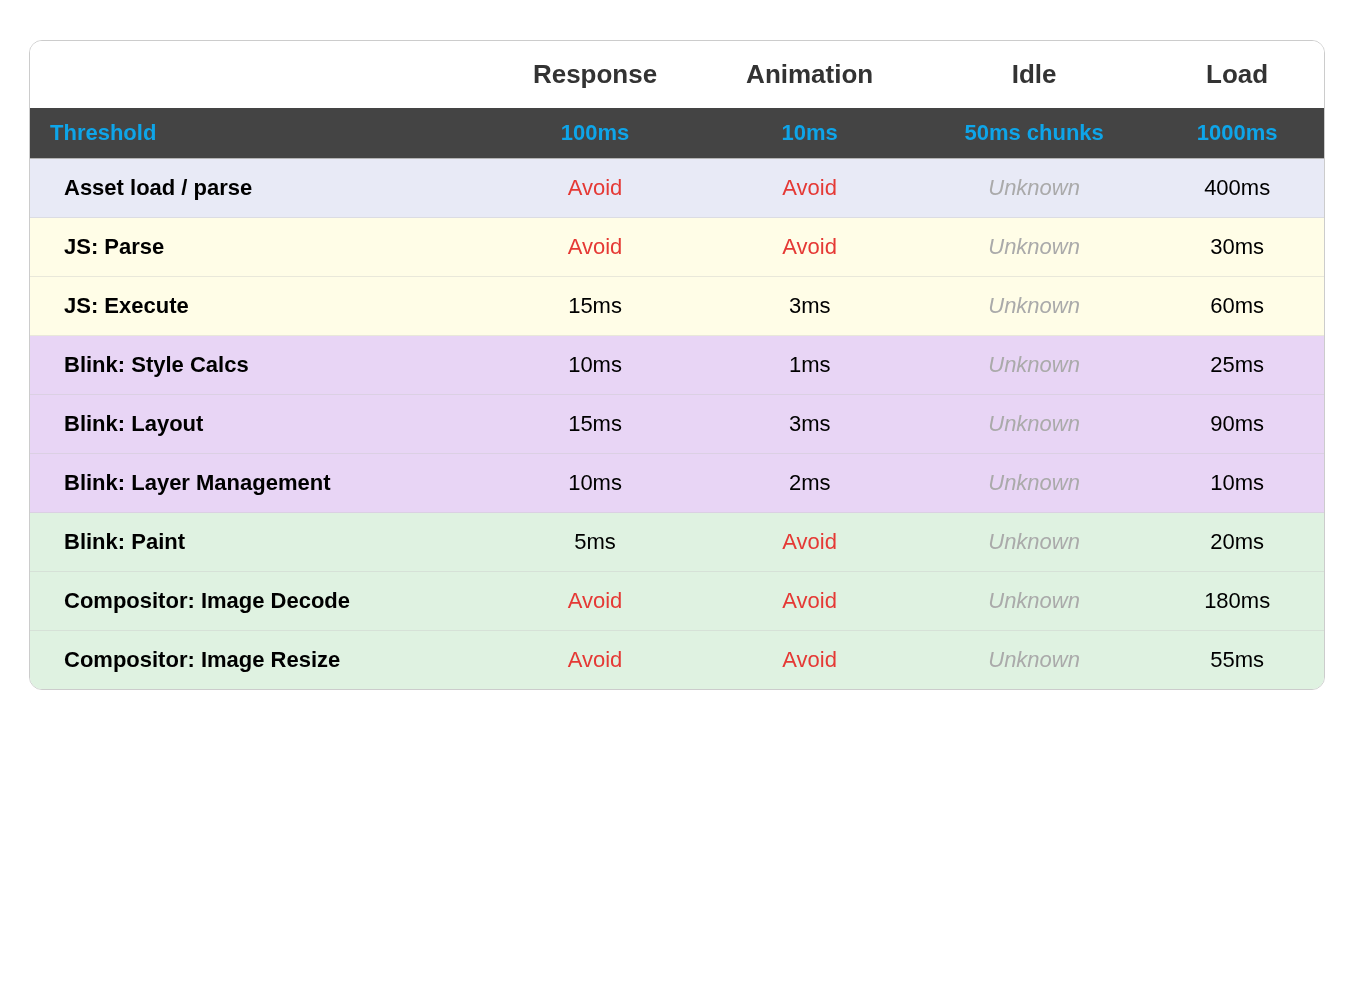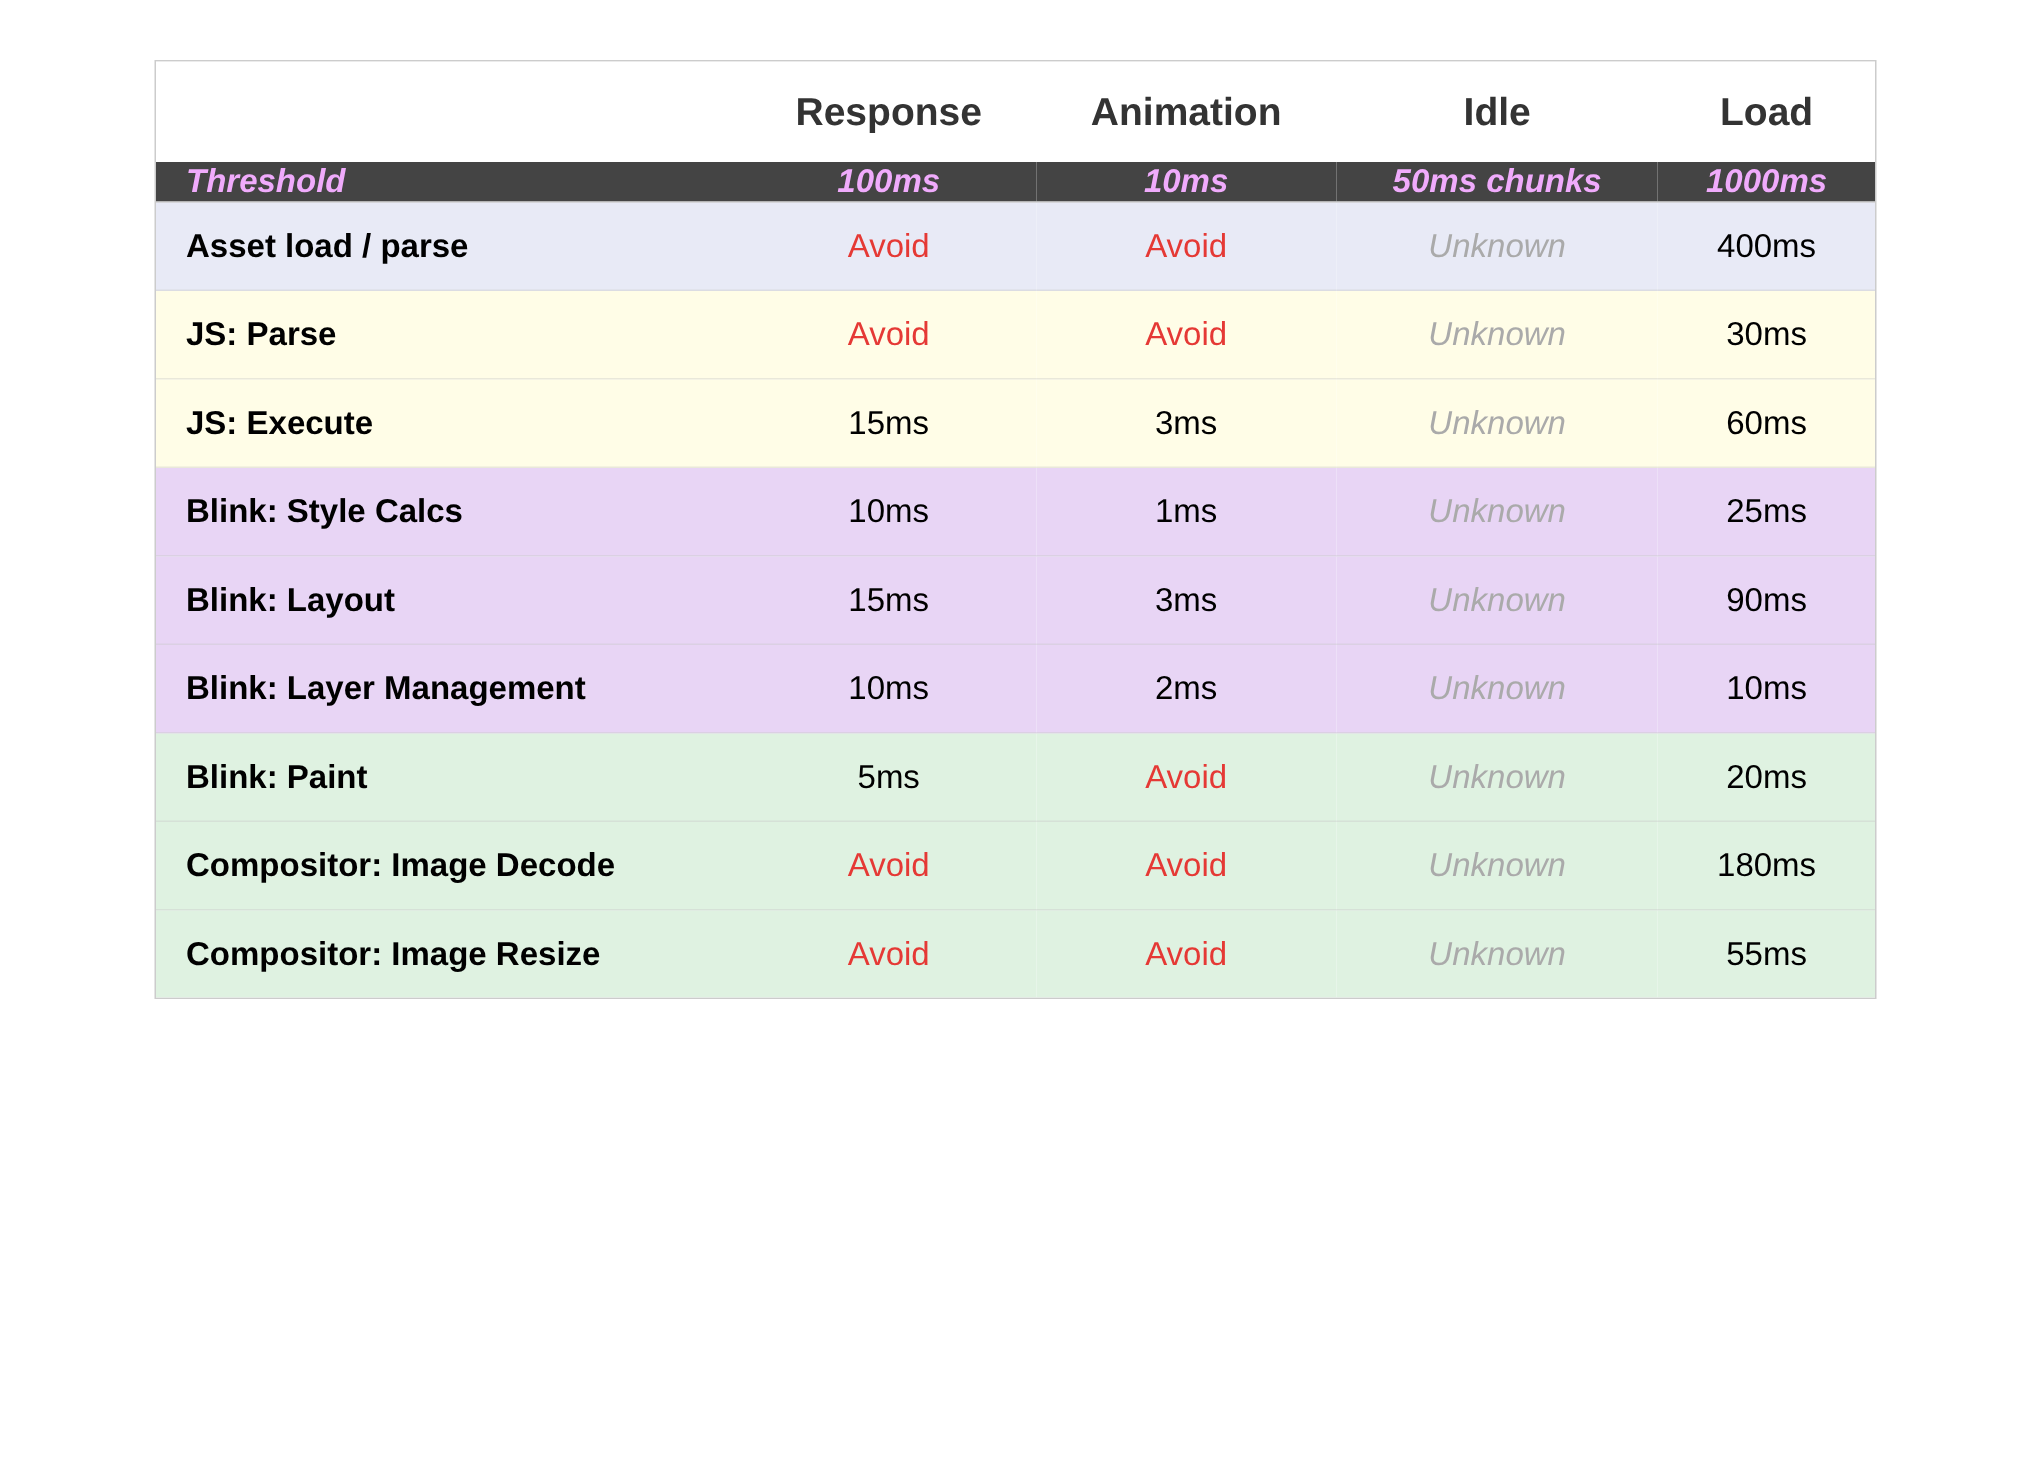--- a/index.html
+++ b/index.html
@@ -6,23 +6,23 @@
     body {
       background: #fff;
       font-family: 'Segoe UI', Arial, sans-serif;
       display: flex;
       justify-content: center;
       align-items: flex-start;
       padding: 40px 20px;
       min-height: 986px;
     }
     .table-wrapper {
-      width: 1148px;
+      width: 1296px;
       border: 1px solid #ccc;
-      border-radius: 0;
+      border-radius: 13px;
       overflow: hidden;
     }
     table {
       width: 100%;
       border-collapse: collapse;
       font-size: 22px;
     }
     thead tr.header-top th {
       background: #fff;
       color: #333;
@@ -30,32 +30,31 @@
       padding: 18px 20px;
       text-align: center;
       font-size: 26px;
       border-bottom: none;
     }
     thead tr.header-top th:first-child {
       text-align: left;
     }
     thead tr.header-dark th {
       background: #444;
-      color: #f0abfc;
+      color: #0ea5e9;
       font-weight: 700;
-      padding: 0 20px;
+      padding: 12px 20px;
       text-align: center;
       font-size: 22px;
-      font-style: italic;
     }
     thead tr.header-dark th:first-child {
       text-align: left;
     }
     tbody tr td {
-      padding: 16px 20px;
+      padding: 16px 34px;
       border-top: 1px solid rgba(255,255,255,0.6);
       font-size: 22px;
       text-align: center;
     }
     tbody tr td:first-child {
       text-align: left;
       font-weight: 600;
     }
     .avoid {
       color: #e53935;

